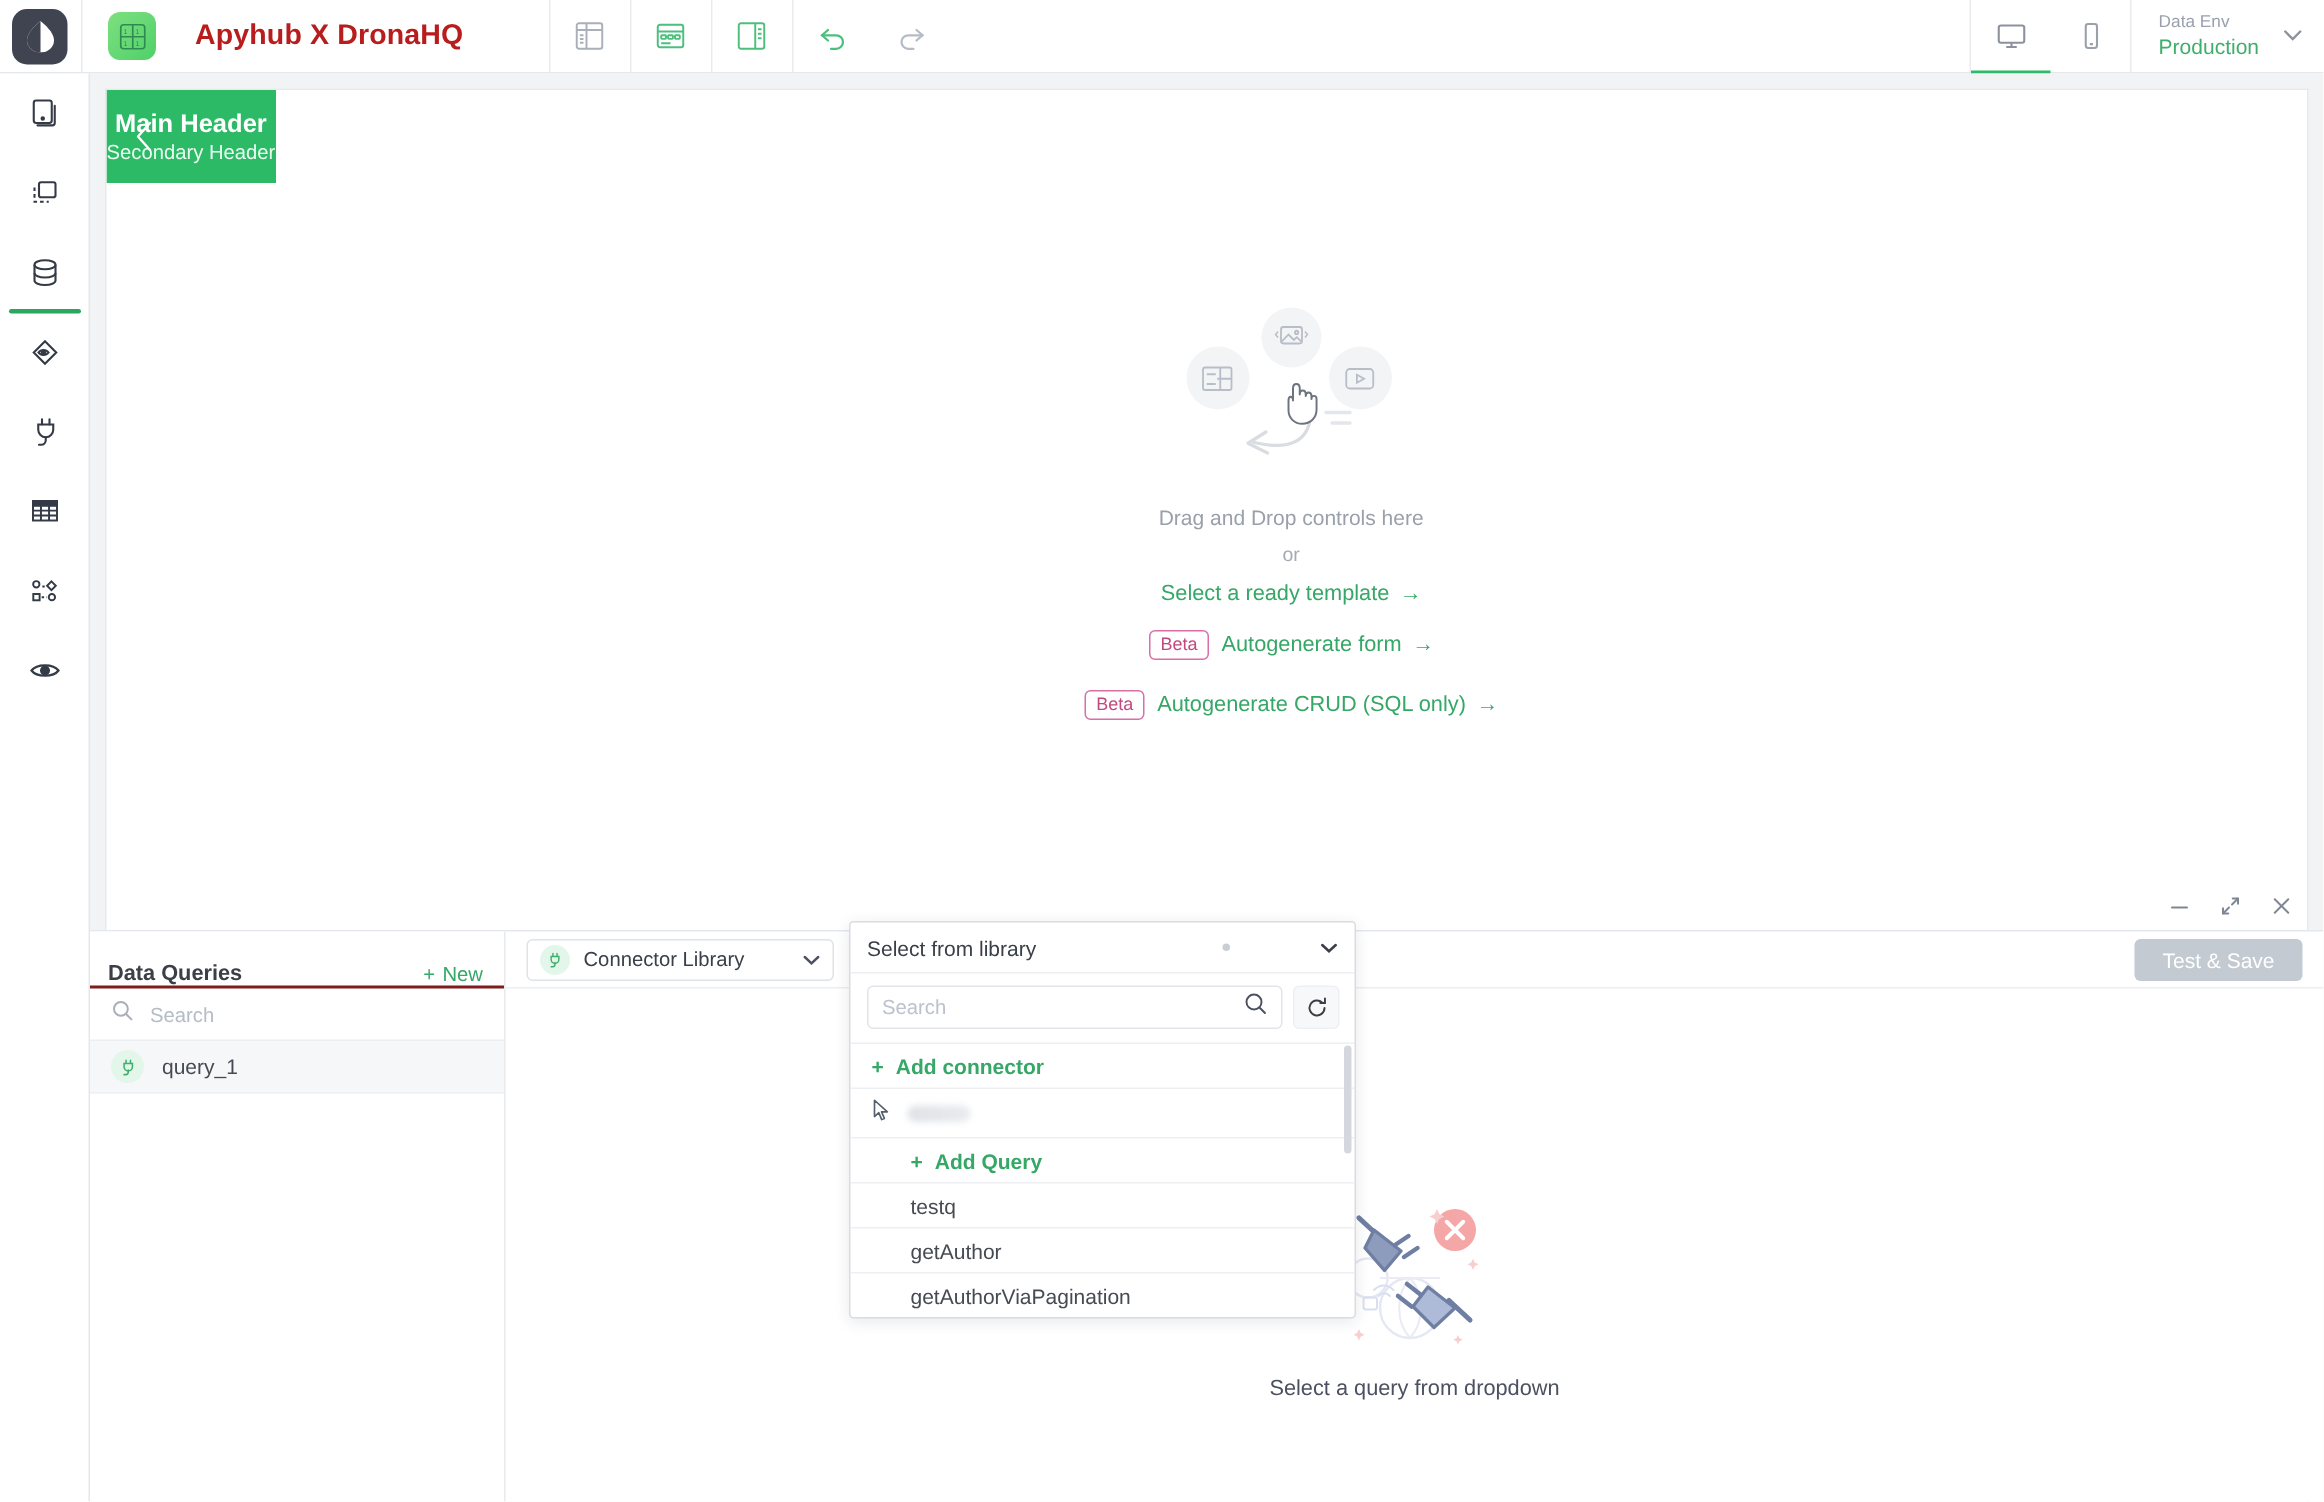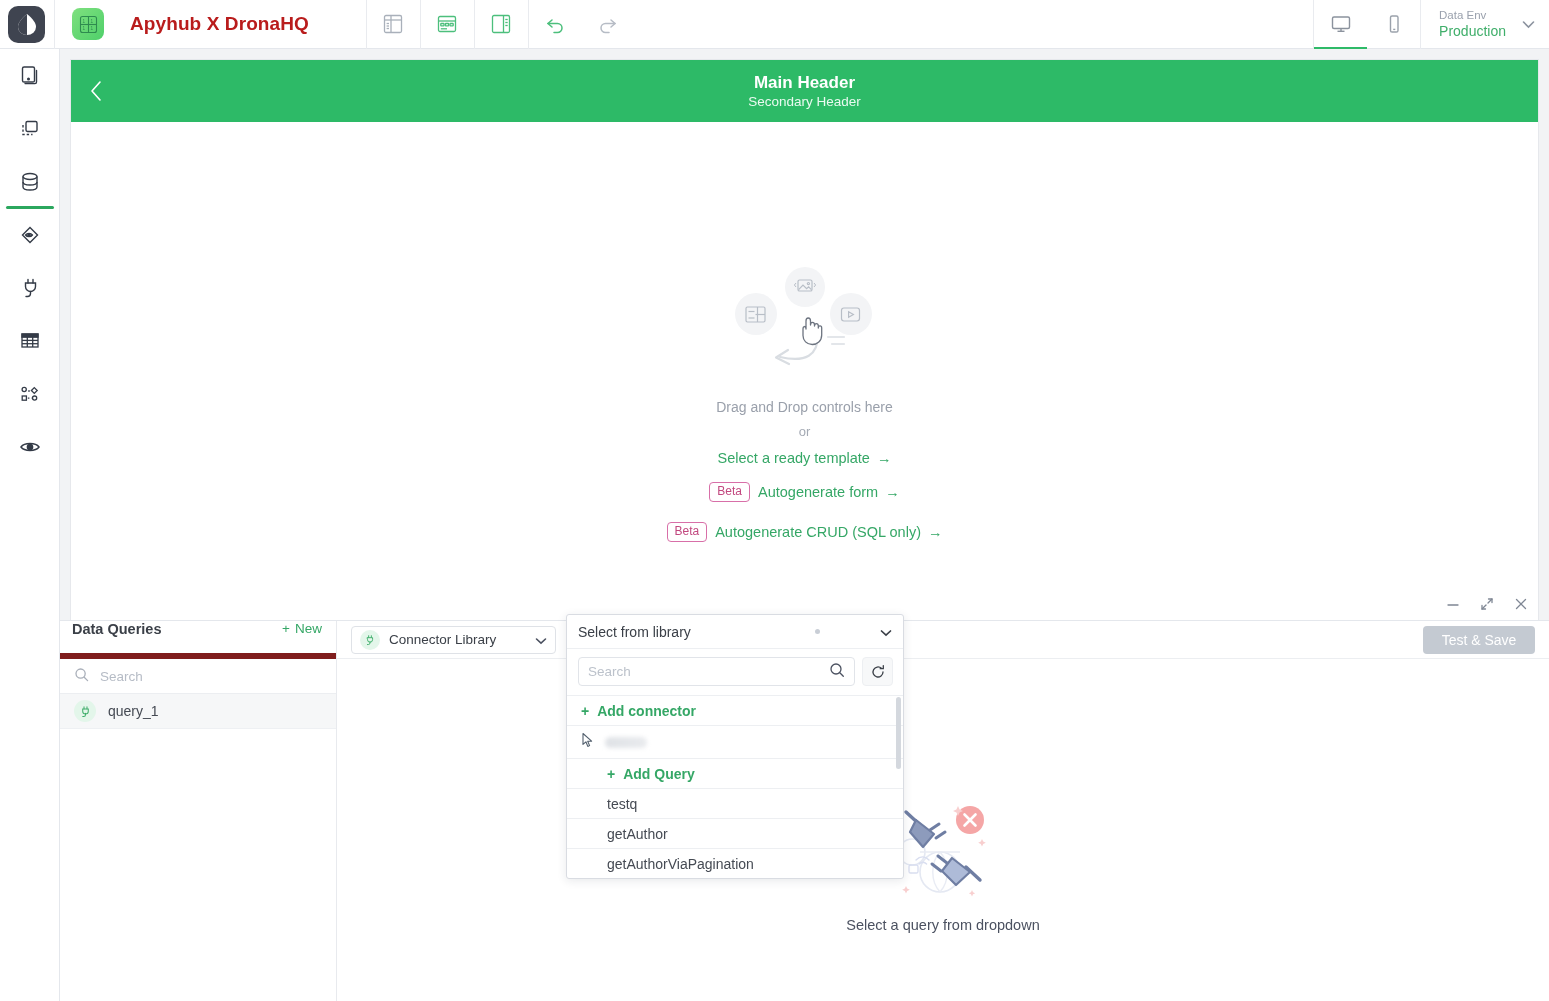--- a/index.html
+++ b/index.html
@@ -62,21 +62,21 @@
   }
 
   
   .canvas {
     position: absolute; left: 60px; top: 49px; right: 0; bottom: 0;
     background: #f2f3f5;
   }
   .phone-frame {
     position: absolute; left: 10px; top: 10px; right: 10px; bottom: 0;
     background: #fff; border: 1px solid #e6e8ec; border-bottom: none;
-    display: flex; flex-direction: column; overflow: hidden;
+    display: flex; overflow: hidden;
   }
   .green-header {
     height: 62px; background: #2dba67; position: relative; flex: 0 0 auto;
     display: flex; align-items: center; justify-content: center; color: #fff;
   }
   .back-chevron {
     position: absolute; left: 18px; top: 50%; transform: translateY(-50%);
     cursor: pointer; line-height: 0;
   }
   .gh-main { font-size: 17px; font-weight: bold; line-height: 21px; text-align: center; }
@@ -112,22 +112,22 @@
   .win-controls {
     position: absolute; right: 8px; top: -32px; height: 30px; display: flex;
     align-items: center; gap: 18px; padding: 0 12px; color: #7f8794;
   }
   .win-btn { cursor: pointer; line-height: 0; }
 
   .dq-sidebar {
     width: 277px; flex: 0 0 277px; border-right: 1px solid #e8eaee; background: #fff;
   }
   .dq-head {
-    height: 38px; display: flex; align-items: flex-start; justify-content: space-between;
-    padding: 0 14px 0 12px; border-bottom: 6px solid #7f1d1d;
+    height: 38px; display: flex; align-items: flex-end; justify-content: space-between;
+    padding: 0 14px 0 12px; border-bottom: 2px solid #7f1d1d;
   }
   .dq-title { font-size: 14.5px; font-weight: bold; color: #3b4048; }
   .dq-new { font-size: 13.5px; color: #35a766; cursor: pointer; display: flex; align-items: center; gap: 5px; }
   .dq-search {
     height: 35px; display: flex; align-items: center; gap: 11px; padding: 0 14px;
     border-bottom: 1px solid #eceef1;
   }
   .dq-search input {
     border: none; outline: none; font-size: 13.5px; color: #3b4048; width: 100%;
     font-family: inherit; background: transparent;

